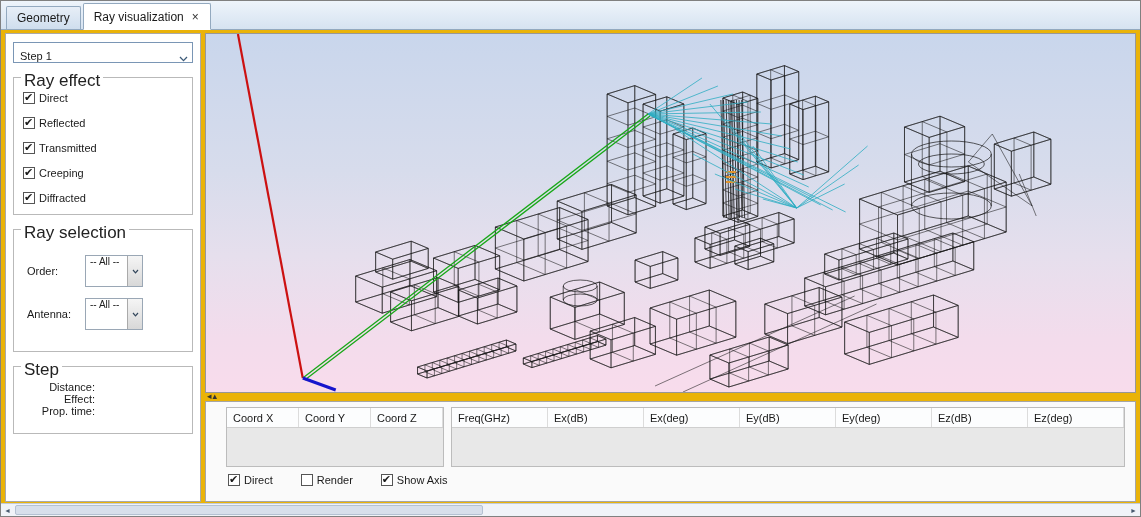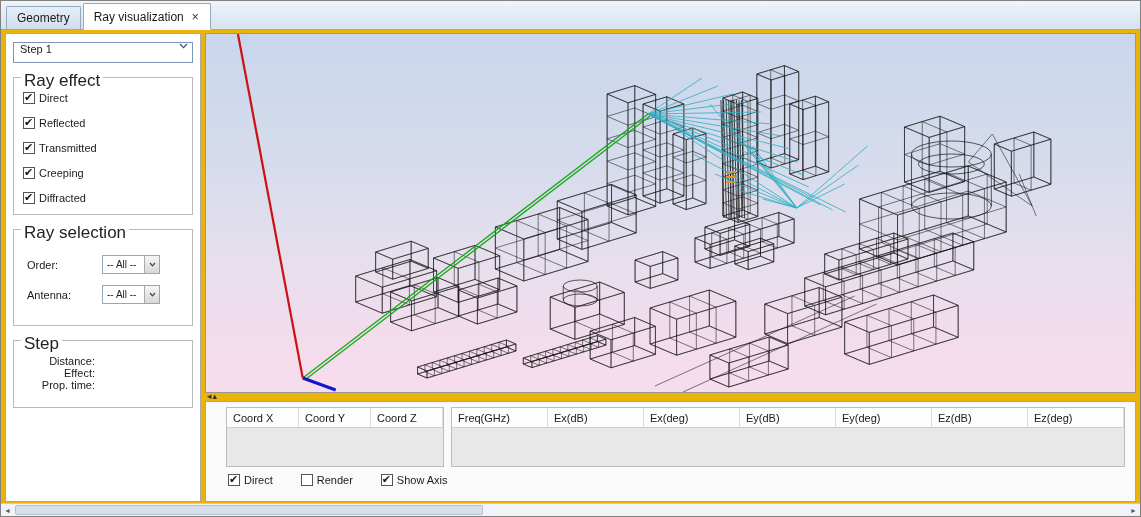--- a/index.html
+++ b/index.html
@@ -12,32 +12,32 @@
   .tab { height:23px; padding:0 10px; font-size:12px; display:flex; align-items:center; gap:7px; border:1px solid #93a9bf; border-bottom:none; background:linear-gradient(#e7eef7,#cfdeee); margin-right:2px; border-radius:2px 2px 0 0; cursor:default; }
   .tab.active { background:#fff; height:27px; position:relative; margin-bottom:-1px; border-bottom:1px solid #fff; }
   .tab .close { font-size:12px; color:#333; line-height:10px; padding:0 1px; }
 
   
   .main { display:flex; height:475px; padding:3px 4px; gap:4px; }
   .sidebar { width:196px; background:#fff; border:1px solid #a9a9a9; padding:8px 7px; }
   .right { flex:1; display:flex; flex-direction:column; }
 
   
-  .combo { height:21px; border:1px solid #7a96b5; background:#fff; display:flex; align-items:flex-start; padding-left:6px; }
+  .combo { height:21px; border:1px solid #7a96b5; background:#fff; display:flex; align-items:flex-end; padding-left:6px; }
   .combo-val { flex:1; font-size:11px; }
   .combo-arrow { width:18px; display:flex; align-items:center; justify-content:center; }
   .group { border:1px solid #b9b9b9; position:relative; margin-top:14px; padding:14px 9px 10px; }
   .group-title { position:absolute; top:-7px; left:7px; background:#fff; padding:0 3px; font-size:17px; color:#222; }
   .ck { display:inline-flex; align-items:center; gap:4px; cursor:default; }
   .cb { width:12px; height:12px; border:1px solid #555; background:#fff; position:relative; flex:0 0 auto; }
   .cb.checked::after { content:"✔"; position:absolute; left:0px; top:-2px; font-size:11px; color:#1a1a1a; }
   .effect-grid { display:grid; grid-template-columns:1fr; row-gap:13px; }
   .sel-row { display:flex; align-items:center; margin:11px 0 11px 4px; }
   .sel-label { width:58px; }
-  .combo-sm { width:58px; height:19px; border:1px solid #9aa7b5; background:#fff; display:flex; align-items:center;margin-left:17px; }
+  .combo-sm { width:58px; height:32px; border:1px solid #9aa7b5; background:#fff; display:flex; align-items:flex-start; }
   .combo-sm .combo-val { padding-left:4px; font-size:10px; color:#222; }
   .combo-sm .btn { width:15px; height:100%; background:linear-gradient(#f5f5f5,#d8d8d8); border-left:1px solid #aaa; display:flex; align-items:center; justify-content:center; }
   .info-row { display:flex; margin:0 0; }
   .info-label { width:72px; text-align:right; }
   .info-value { flex:1; padding-left:6px; }
 
   
   .viewport { position:relative; height:360px; border:1px solid #979797;
     background:linear-gradient(180deg,#c9d6ec 0%,#d7dcec 38%,#e6dfed 62%,#f3dcec 85%,#f8dcec 100%); overflow:hidden; }
   .viewport svg { display:block; width:100%; height:100%; }

